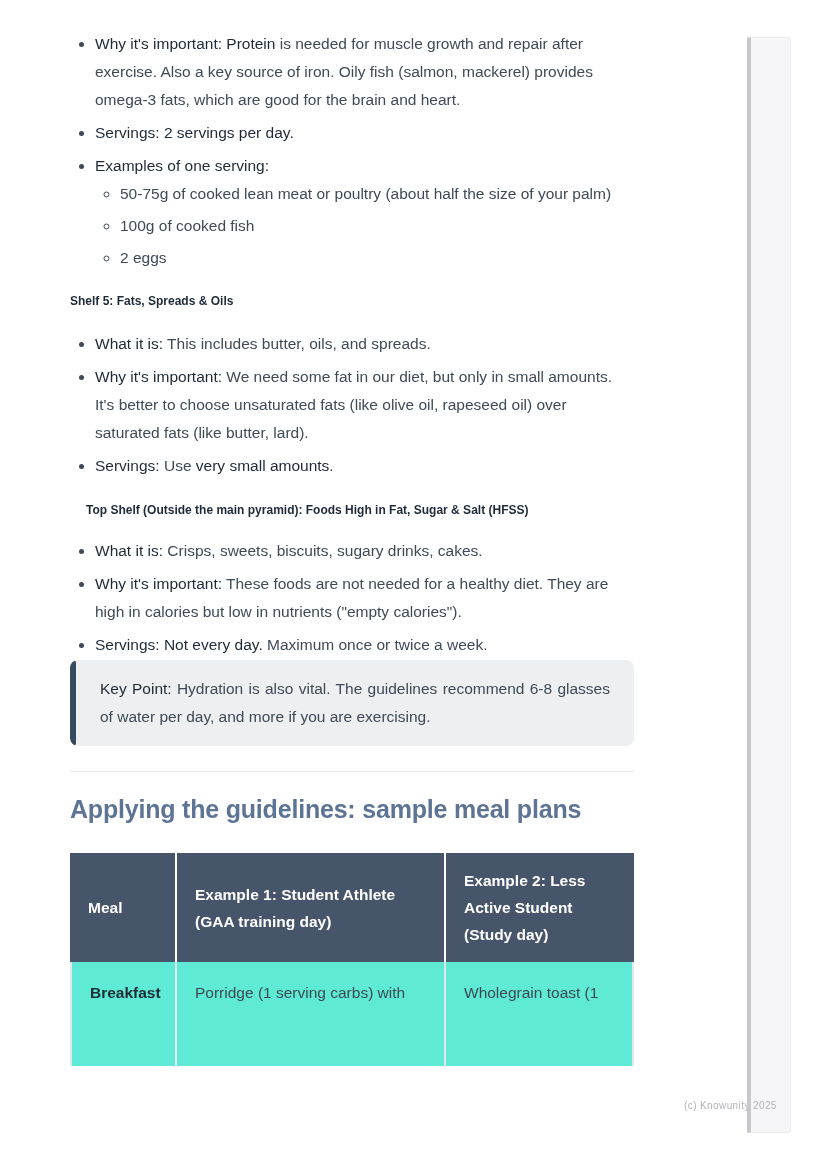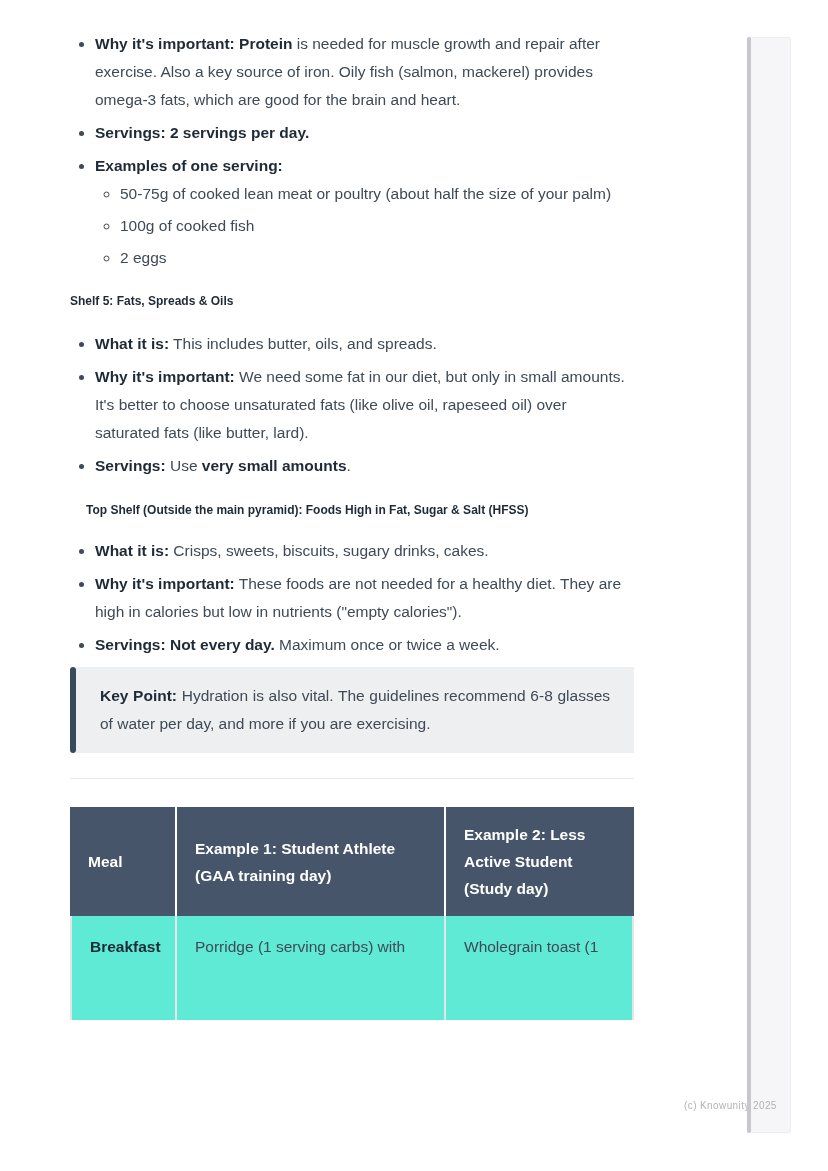--- a/index.html
+++ b/index.html
@@ -26,33 +26,33 @@
   }
   .page-clip{
     position:absolute;left:0;top:0;width:828px;height:1133px;
     overflow:hidden;
   }
   .content{
     position:absolute;left:70px;top:0;width:564px;
     padding-top:30px;
     font-size:15.5px;line-height:28px;
   }
-  b,.b{font-weight:bold;color:var(--bold_text,#1f2a37);}
+  b,.b{font-weight:normal;color:var(--bold_text,#1f2a37);}
   ul.bullets{margin:0;padding-left:25px;list-style-type:disc;}
   ul.bullets > li{margin:0;}
   ul.bullets > li + li{margin-top:5px;}
   ul.subbullets{margin:0;padding-left:25px;list-style-type:circle;}
   ul.subbullets > li + li{margin-top:4px;}
   h3.shelf-heading{
     font-size:12px;line-height:26px;color:var(--bold_text,#1f2a37);
     margin:16px 0;
   }
   h3.justified{line-height:33px;text-align:justify;margin:14px 16px 10px;}
   .callout{
-    display:flex;margin-top:8px;border-radius:0;overflow:hidden;
+    display:flex;margin-top:1px;border-radius:8px;overflow:hidden;
   }
   .callout-bar{
     width:6px;flex:0 0 6px;background:var(--callout_bar,#384a5e);
     border-radius:4px;
   }
   .callout-body{
     flex:1;background:var(--callout_bg,#edeff1);
     padding:15px 24px 15px 24px;
   }
   .callout-body p{margin:0;text-align:justify;line-height:28px;}
@@ -156,20 +156,21 @@
 
     <div class="callout">
       <div class="callout-bar"></div>
       <div class="callout-body">
         <p><span class="b">Key Point:</span><span> Hydration is also vital. The guidelines recommend 6-8 glasses of water per day, and more if you are exercising.</span></p>
       </div>
     </div>
 
     <hr class="divider">
 
+    <h2 class="section-title">Applying the guidelines: sample meal plans</h2>
 
 
     <table class="meal-table">
       <colgroup>
           <col class="c1">
           <col class="c2">
           <col class="c3">
         </colgroup>
       <thead>
         <tr>

